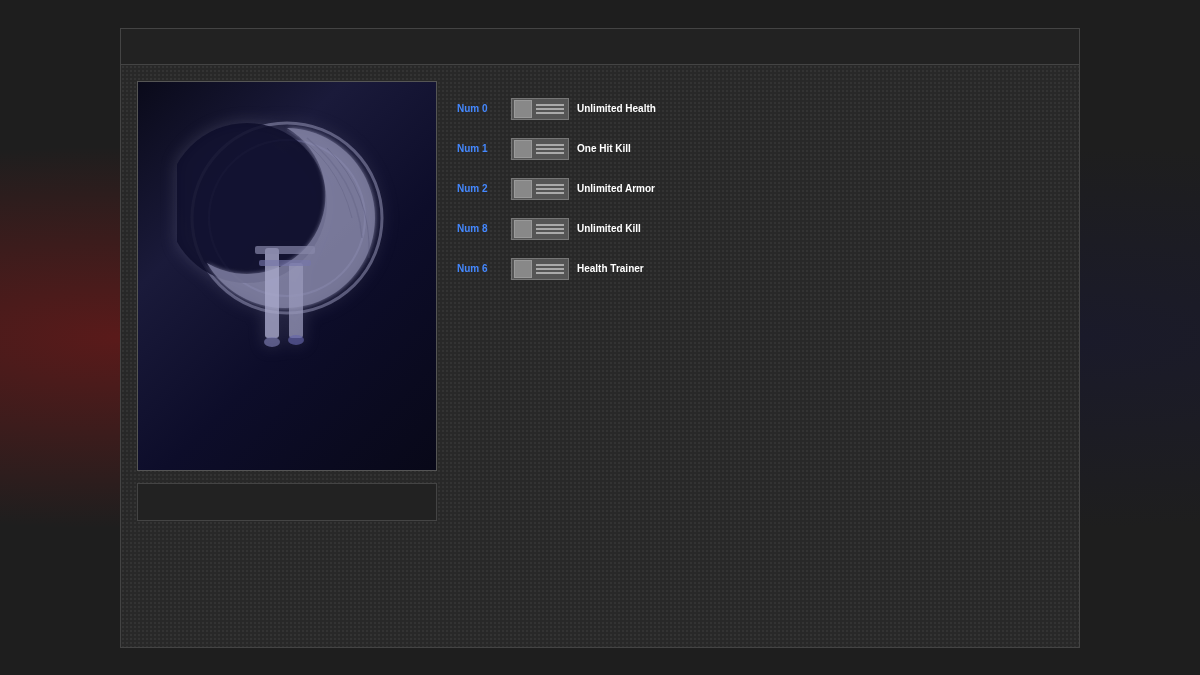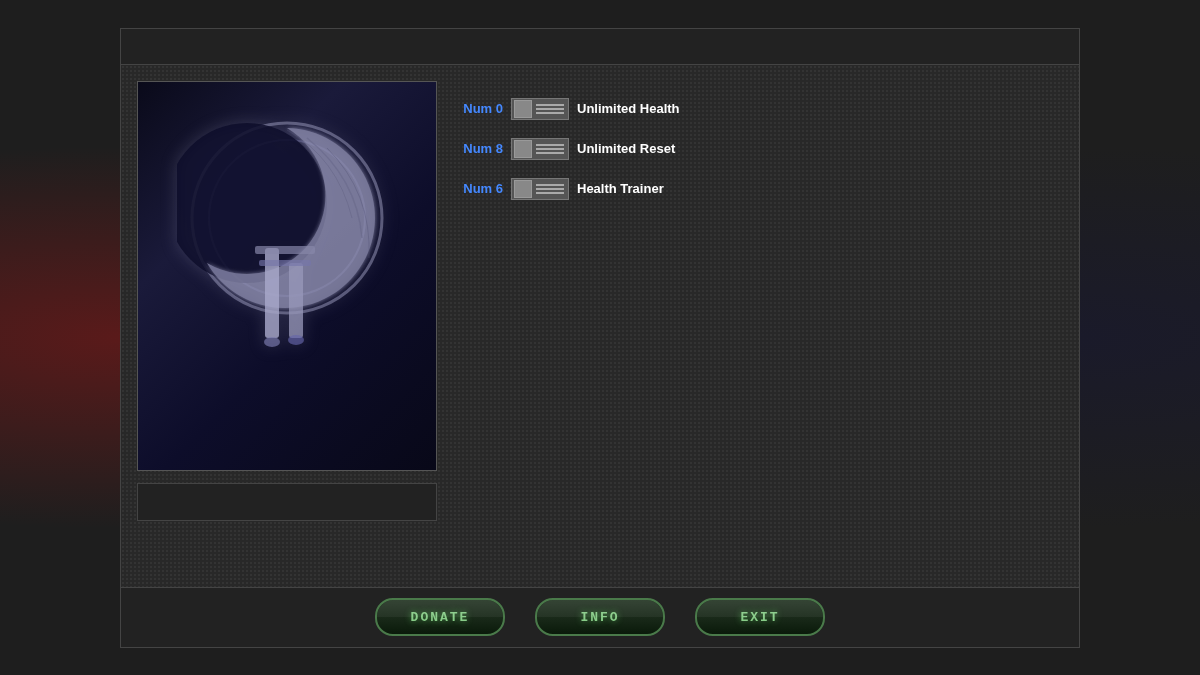--- a/index.html
+++ b/index.html
@@ -149,24 +149,23 @@
 
     .cheat-row {
       display: flex;
       align-items: center;
       height: 36px;
       gap: 8px;
     }
 
     .cheat-key {
       color: #4488ff;
-      font-size: 13px;
+      font-size: 10px;
       font-weight: bold;
       width: 46px;
-      text-align: right;
     }
 
     .cheat-toggle {
       width: 58px;
       height: 22px;
       background: #555;
       border: 1px solid #777;
       position: relative;
       display: flex;
       align-items: center;
@@ -190,21 +189,21 @@
     }
 
     .toggle-line {
       width: 28px;
       height: 2px;
       background: #aaa;
     }
 
     .cheat-label {
       color: #fff;
-      font-size: 13px;
+      font-size: 10px;
       font-weight: bold;
     }
 
     
     .bottom-bar {
       height: 60px;
       display: flex;
       align-items: center;
       justify-content: center;
       gap: 30px;
@@ -331,54 +330,66 @@
               <div class="cheat-toggle-inner"></div>
               <div class="cheat-toggle-lines">
                 <div class="toggle-line"></div>
                 <div class="toggle-line"></div>
                 <div class="toggle-line"></div>
               </div>
             </div>
             <span class="cheat-label">Unlimited Health</span>
           </div>
           <div class="cheat-row">
+            <span class="cheat-key">Num 1</span>
+            <div class="cheat-toggle">
+              <div class="cheat-toggle-inner"></div>
+              <div class="cheat-toggle-lines">
+                <div class="toggle-line"></div>
+                <div class="toggle-line"></div>
+                <div class="toggle-line"></div>
+              </div>
+            </div>
+            <span class="cheat-label">One Hit Kill</span>
+          </div>
+          <div class="cheat-row">
+            <span class="cheat-key">Num 2</span>
+            <div class="cheat-toggle">
+              <div class="cheat-toggle-inner"></div>
+              <div class="cheat-toggle-lines">
+                <div class="toggle-line"></div>
+                <div class="toggle-line"></div>
+                <div class="toggle-line"></div>
+              </div>
+            </div>
+            <span class="cheat-label">Unlimited Armor</span>
+          </div>
+          <div class="cheat-row">
             <span class="cheat-key">Num 8</span>
             <div class="cheat-toggle">
               <div class="cheat-toggle-inner"></div>
               <div class="cheat-toggle-lines">
                 <div class="toggle-line"></div>
                 <div class="toggle-line"></div>
                 <div class="toggle-line"></div>
               </div>
             </div>
-            <span class="cheat-label">Unlimited Reset</span>
+            <span class="cheat-label">Unlimited Kill</span>
           </div>
           <div class="cheat-row">
             <span class="cheat-key">Num 6</span>
             <div class="cheat-toggle">
               <div class="cheat-toggle-inner"></div>
               <div class="cheat-toggle-lines">
                 <div class="toggle-line"></div>
                 <div class="toggle-line"></div>
                 <div class="toggle-line"></div>
               </div>
             </div>
             <span class="cheat-label">Health Trainer</span>
           </div>
         </div>
 
     </div>
 
-    <div class="bottom-bar">
-
-    <div class="btn">
-          <span class="btn-text">DONATE</span>
-        </div>
-        <div class="btn">
-          <span class="btn-text">INFO</span>
-        </div>
-        <div class="btn">
-          <span class="btn-text">EXIT</span>
-        </div>
-      </div>
 
   </div>
 </div>
 
 </body></html>

